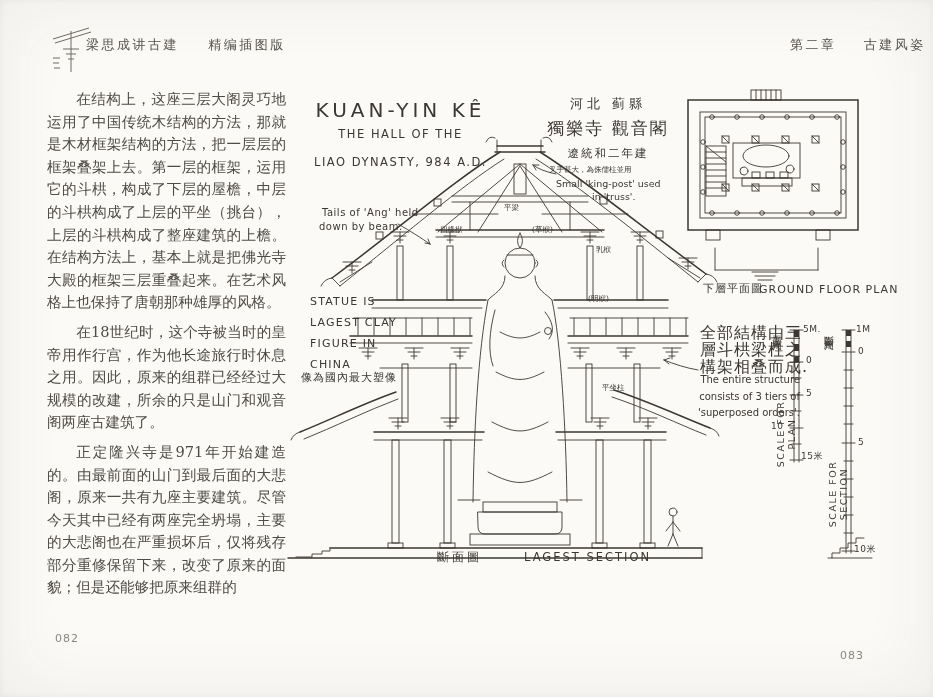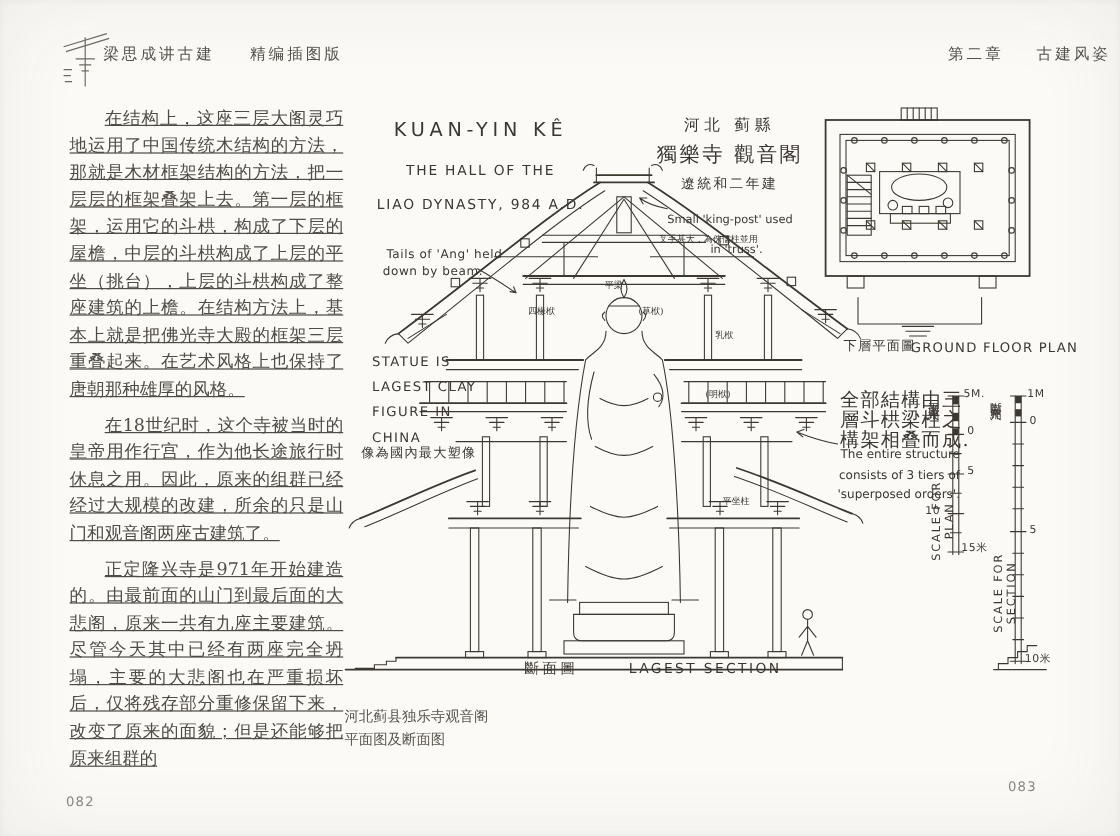--- a/index.html
+++ b/index.html
@@ -9,30 +9,30 @@
     box-shadow:inset 0 0 70px rgba(60,50,30,.07), inset 0 0 6px rgba(0,0,0,.05);
     font-family:"Liberation Sans",sans-serif;color:#3b3733;
   }
   .abs{position:absolute;}
   
   .hdr{font-family:"DejaVu Serif","Liberation Serif",serif;font-size:13px;letter-spacing:2.5px;color:#55514b;}
   
   #body-text{left:42px;top:88px;width:244px;
     font-family:"DejaVu Serif","Liberation Serif",serif;font-size:14.6px;line-height:22.6px;
     color:#4f4b45;text-align:justify;}
-  #body-text p{margin:0 0 7px 16px;text-indent:2em;text-decoration:underline;}
+  #body-text p{margin:0 0 7px 5px;text-indent:2em;}
   .pagenum{font-size:11px;color:#8a8680;letter-spacing:1px;font-family:"DejaVu Sans",sans-serif;}
   
   .hand{font-family:"DejaVu Sans","Liberation Sans",sans-serif;color:#3b3733;}
-  .t-main{font-size:16px;letter-spacing:4px;text-align:center;}
+  .t-main{font-size:20px;letter-spacing:4px;text-align:center;}
   .t-sub{font-size:11.5px;letter-spacing:1.5px;line-height:15px;}
   .cjk{font-family:"DejaVu Serif","Liberation Serif",serif;color:#3b3733;}
   .note{font-size:10px;letter-spacing:.5px;line-height:14px;}
   .note-caps{font-size:11px;letter-spacing:1.2px;line-height:21px;}
-  .tiny{font-size:7.5px;letter-spacing:0;color:#3b3733;margin-top:30px;}
+  .tiny{font-size:7.5px;letter-spacing:0;color:#3b3733;}
   .vert{writing-mode:vertical-rl;text-orientation:upright;font-size:9.5px;letter-spacing:2px;}
   .rot{transform:rotate(-90deg);font-size:9.5px;letter-spacing:1.5px;text-align:center;}
   .tick{font-size:9px;letter-spacing:.5px;}
   .caption{font-family:"DejaVu Serif","Liberation Serif",serif;font-size:12px;line-height:19px;color:#5a564f;}
   svg{display:block;}
   .ink{stroke:#3c3831;fill:none;stroke-width:.9;stroke-linecap:round;}
   .ink2{stroke:#3c3831;fill:none;stroke-width:1.5;stroke-linecap:round;}
   .fillink{fill:#3c3831;stroke:none;}
 </style>
 </head>
@@ -57,21 +57,21 @@
     <span>第二章</span>
     <span style="display:inline-block;width:14px"></span>
     <span>古建风姿</span>
   </div>
 
   <div id="body-text" class="abs">
     <p>在结构上，这座三层大阁灵巧地运用了中国传统木结构的方法，那就是木材框架结构的方法，把一层层的框架叠架上去。第一层的框架，运用它的斗栱，构成了下层的屋檐，中层的斗栱构成了上层的平坐（挑台），上层的斗栱构成了整座建筑的上檐。在结构方法上，基本上就是把佛光寺大殿的框架三层重叠起来。在艺术风格上也保持了唐朝那种雄厚的风格。</p>
     <p>在18世纪时，这个寺被当时的皇帝用作行宫，作为他长途旅行时休息之用。因此，原来的组群已经经过大规模的改建，所余的只是山门和观音阁两座古建筑了。</p>
     <p>正定隆兴寺是971年开始建造的。由最前面的山门到最后面的大悲阁，原来一共有九座主要建筑。尽管今天其中已经有两座完全坍塌，主要的大悲阁也在严重损坏后，仅将残存部分重修保留下来，改变了原来的面貌；但是还能够把原来组群的</p>
   </div>
-  <div class="abs pagenum" style="left:55px;top:662px">082</div>
+  <div class="abs pagenum" style="left:55px;top:632px">082</div>
   <div class="abs pagenum" style="left:840px;top:649px">083</div>
 
   <svg class="abs" style="left:0;top:0" width="933" height="697" viewBox="0 0 933 697">
     <defs>
       <g id="bk" stroke="#3c3831" fill="none" stroke-width=".9">
         <path d="M-9,0 H9 M-6,4 H6 M-3,8 H3 M0,0 V11"></path>
       </g>
     </defs>
 
     <g class="ink">
@@ -245,37 +245,37 @@
       <path d="M846,330 V553 M851,330 V553"></path>
       <path d="M842,330 h13 M842,352 h13 M842,443 h13 M842,551 h13"></path>
       <path d="M844,370 h9 M844,388 h9 M844,406 h9 M844,424 h9 M844,461 h9 M844,479 h9 M844,497 h9 M844,515 h9 M844,533 h9"></path>
       <rect class="fillink" x="846" y="330" width="5" height="6"></rect>
         <rect class="fillink" x="846" y="341" width="5" height="6"></rect>
     </g>
   </svg>
 
   <div class="abs hand" style="left:288px;top:98px;width:225px;text-align:center">
     <div class="t-main">KUAN-YIN KÊ</div>
-    <div class="t-sub" style="margin-top:18px">THE HALL OF THE</div>
+    <div class="t-sub" style="margin-top:5px">THE HALL OF THE</div>
     <div class="t-sub" style="margin-top:13px">LIAO DYNASTY, 984 A.D.</div>
   </div>
   <div class="abs hand note" style="left:322px;top:206px">
     <div>Tails of 'Ang' held</div>
     <div style="margin-left:-3px">down by beam.</div>
   </div>
 
   <div class="abs cjk" style="left:543px;top:95px;width:130px;text-align:center">
     <div style="font-size:13px;letter-spacing:4px">河北 蓟縣</div>
     <div style="font-size:17px;letter-spacing:2px;margin-top:4px">獨樂寺 觀音閣</div>
     <div style="font-size:11.5px;letter-spacing:2px;margin-top:6px">遼統和二年建</div>
   </div>
   <div class="abs cjk tiny" style="left:549px;top:165px">叉手甚大，為侏儒柱並用</div>
   <div class="abs hand" style="left:556px;top:178px;font-size:9.5px">
     <div>Small 'king-post' used</div>
-    <div style="margin-left:36px;margin-top:14px">in 'truss'.</div>
+    <div style="margin-left:36px;margin-top:2px">in 'truss'.</div>
   </div>
   <div class="abs hand note-caps" style="left:310px;top:291px">
     <div>STATUE IS</div>
     <div>LAGEST CLAY</div>
     <div>FIGURE IN</div>
     <div>CHINA</div>
   </div>
   <div class="abs cjk" style="left:301px;top:370px;font-size:11px;letter-spacing:1px">像為國內最大塑像</div>
   <div class="abs cjk" style="left:700px;top:324px;font-size:16px;line-height:17px;letter-spacing:1px">
     <div>全部結構由三</div>
@@ -307,18 +307,14 @@
   <div class="abs hand tick" style="left:803px;top:324px">5M.</div>
   <div class="abs hand tick" style="left:806px;top:355px">0</div>
   <div class="abs hand tick" style="left:806px;top:388px">5</div>
   <div class="abs hand tick" style="left:771px;top:421px">10</div>
   <div class="abs hand tick" style="left:801px;top:450px">15米</div>
   <div class="abs hand tick" style="left:856px;top:324px">1M</div>
   <div class="abs hand tick" style="left:858px;top:346px">0</div>
   <div class="abs hand tick" style="left:858px;top:437px">5</div>
   <div class="abs hand tick" style="left:854px;top:543px">10米</div>
 
-  <div class="abs caption" style="left:287px;top:588px">
-    <div>河北蓟县独乐寺观音阁</div>
-    <div>平面图及断面图</div>
-  </div>
 
 </div>
 
 </body></html>

